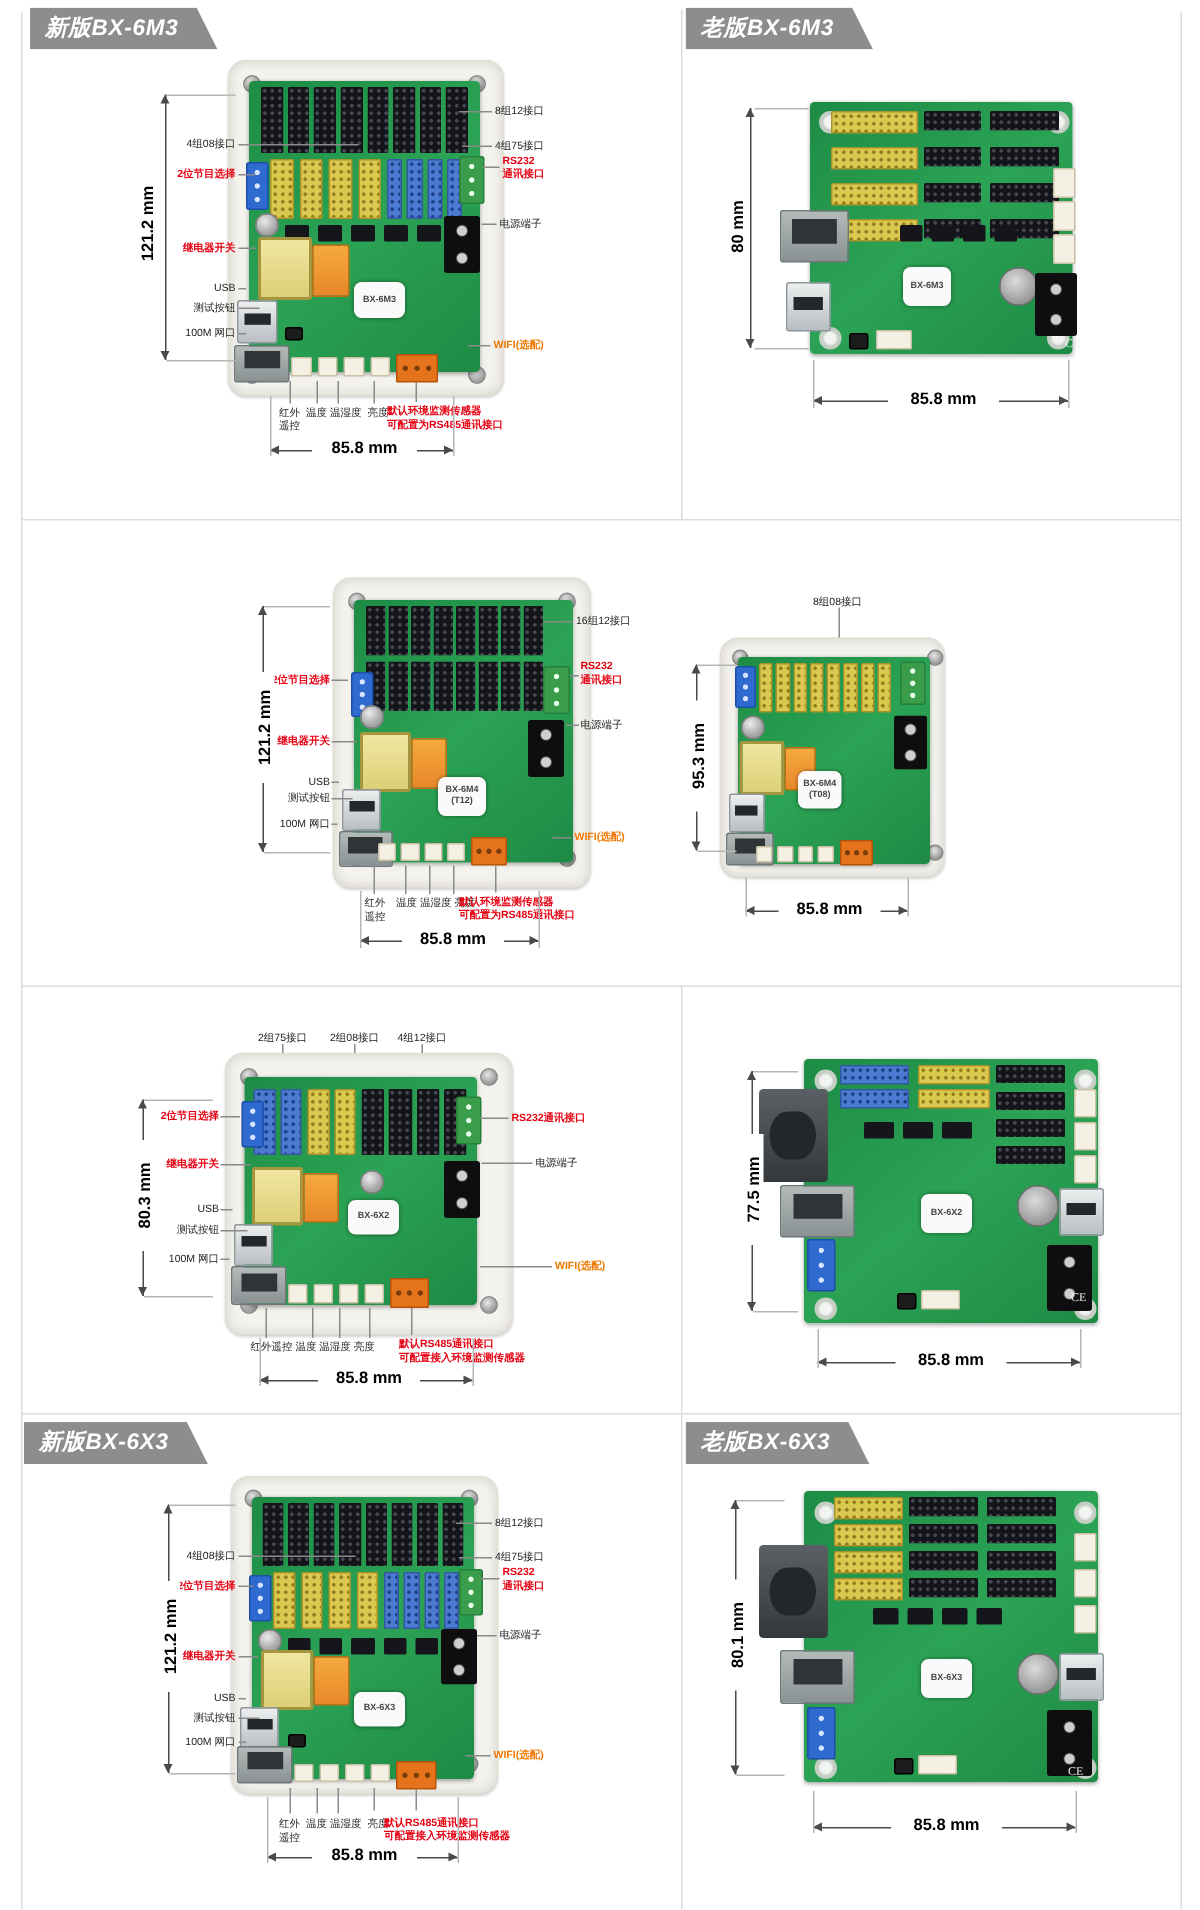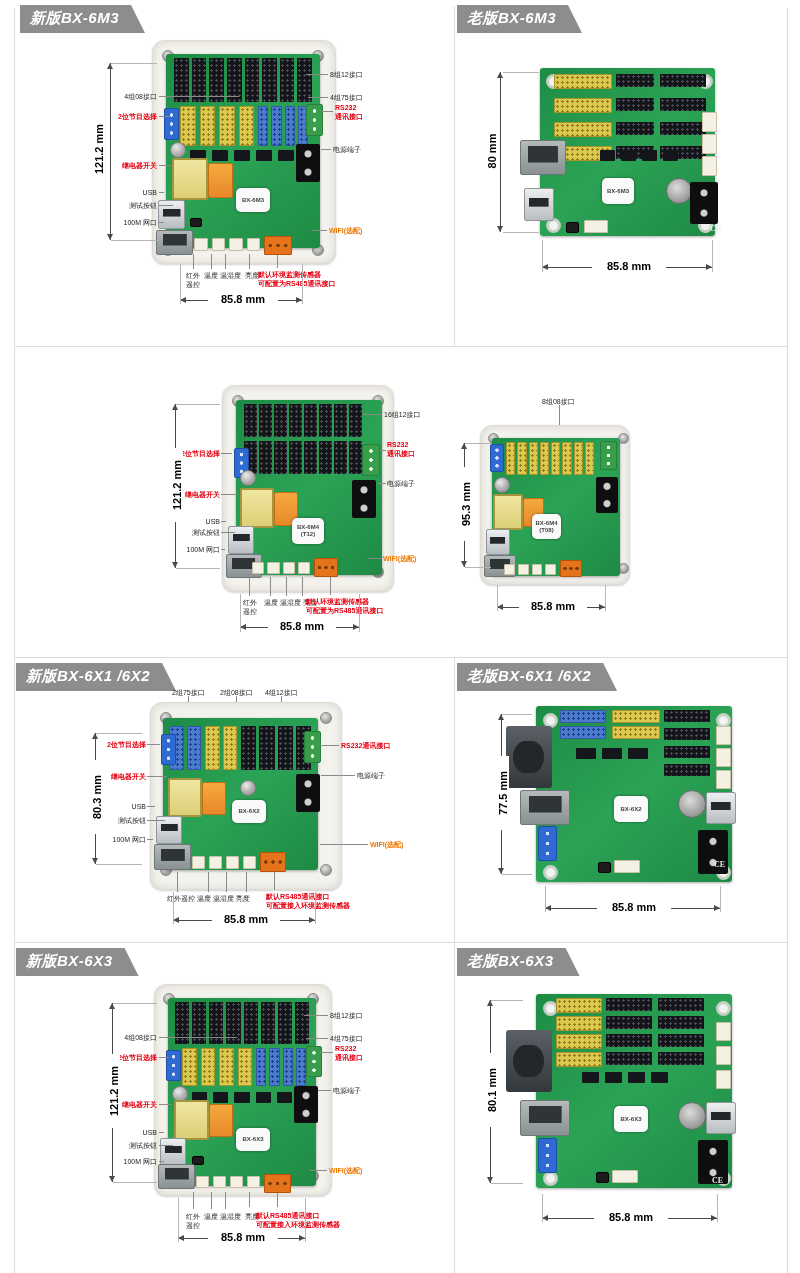--- a/index.html
+++ b/index.html
@@ -62,21 +62,21 @@
   .co{position:absolute;background:#e4731c;border-radius:1px;border:1px solid #b55408;
       background-image:radial-gradient(circle at 20% 50%,#7a3c08 1.5px,transparent 2px),radial-gradient(circle at 50% 50%,#7a3c08 1.5px,transparent 2px),radial-gradient(circle at 80% 50%,#7a3c08 1.5px,transparent 2px);}
   .hole{position:absolute;background:#f2f4f2;border:2px solid #c3cec3;border-radius:50%;box-shadow:inset 0 0 2px #7f8a7f;}
   .scw{position:absolute;border-radius:50%;background:radial-gradient(circle at 40% 35%,#e6e6e6,#9a9a9a 70%,#787878);border:1px solid #8a8a8a;}
   .icr{position:absolute;display:flex;}
   .icr i{flex:1;background:#15151c;border-radius:1px;display:block;}
   .cap{position:absolute;border-radius:50%;background:radial-gradient(circle at 38% 32%,#ececec,#a8a8a8 60%,#8a8a8a);border:1px solid #808080;}
   .bat{position:absolute;border-radius:50%;background:radial-gradient(circle at 42% 36%,#dcdcdc,#9d9d9d 65%,#7f7f7f);border:1px solid #6e6e6e;}
   .db9{position:absolute;background:linear-gradient(#5a6065,#33383c);border-radius:3px;}
   .db9 b{position:absolute;left:16%;top:24%;width:66%;height:52%;background:#23272a;border-radius:40%/50%;}
-  .ce{position:absolute;font-size:8px;font-weight:bold;color:#e9e9e9;font-family:"Liberation Serif",serif;padding-left:20px;}
+  .ce{position:absolute;font-size:8px;font-weight:normal;color:#e9e9e9;font-family:"Liberation Serif",serif;padding-left:20px;}
   .btn{position:absolute;background:#1c1c1c;border-radius:2px;border:1px solid #000;}
 </style>
 </head>
 <body>
 
 <div class="cv">
 
   <div class="vl" style="left:14px;top:8px;width:1px;height:1265px"></div>
   <div class="vl" style="left:787px;top:8px;width:1px;height:1265px"></div>
   <div class="vl" style="left:454px;top:6px;width:1px;height:340px"></div>
@@ -368,21 +368,20 @@
   <div class="tick" style="left:465px;top:443px;width:26px;height:1px"></div>
   <div class="tick" style="left:465px;top:567px;width:26px;height:1px"></div>
   <div class="dt dtv" style="left:429px;top:498px;width:70px">95.3 mm</div>
   <div class="dl" style="left:497px;top:607px;width:108px;height:1px"></div>
   <div class="ar lf" style="left:497px;top:604px"></div>
   <div class="ar rt" style="left:599px;top:604px"></div>
   <div class="tick" style="left:497px;top:585px;width:1px;height:26px"></div>
   <div class="tick" style="left:605px;top:585px;width:1px;height:26px"></div>
   <div class="dt" style="left:519px;top:600px;width:64px">85.8 mm</div>
 
-  <div class="hd" style="left:16px;top:663px">新版BX-6X1 /6X2</div>
   <div class="lbl" style="left:172px;top:688px;width:40px">2组75接口</div>
   <div class="lbl" style="left:220px;top:688px;width:40px">2组08接口</div>
   <div class="lbl" style="left:265px;top:688px;width:40px">4组12接口</div>
   <div class="ln" style="left:188px;top:696px;width:1px;height:26px"></div>
   <div class="ln" style="left:236px;top:696px;width:1px;height:26px"></div>
   <div class="ln" style="left:281px;top:696px;width:1px;height:26px"></div>
 
   <div class="tray" style="left:150px;top:702px;width:190px;height:186px"></div>
   <div class="scw" style="left:160px;top:712px;width:10px;height:10px"></div>
   <div class="scw" style="left:320px;top:712px;width:10px;height:10px"></div>
@@ -451,21 +450,20 @@
   <div class="tick" style="left:96px;top:733px;width:46px;height:1px"></div>
   <div class="tick" style="left:96px;top:864px;width:46px;height:1px"></div>
   <div class="dt dtv" style="left:60px;top:791px;width:70px">80.3 mm</div>
   <div class="dl" style="left:173px;top:920px;width:142px;height:1px"></div>
   <div class="ar lf" style="left:173px;top:917px"></div>
   <div class="ar rt" style="left:309px;top:917px"></div>
   <div class="tick" style="left:173px;top:892px;width:1px;height:32px"></div>
   <div class="tick" style="left:315px;top:892px;width:1px;height:32px"></div>
   <div class="dt" style="left:212px;top:913px;width:64px">85.8 mm</div>
 
-  <div class="hd" style="left:457px;top:663px">老版BX-6X1 /6X2</div>
   <div class="pcb" style="left:536px;top:706px;width:196px;height:176px"></div>
   <div class="hole" style="left:543px;top:713px;width:11px;height:11px"></div>
   <div class="hole" style="left:716px;top:713px;width:11px;height:11px"></div>
   <div class="hole" style="left:543px;top:865px;width:11px;height:11px"></div>
   <div class="hole" style="left:716px;top:865px;width:11px;height:11px"></div>
   <div class="db9" style="left:506px;top:726px;width:46px;height:62px">
       <b></b>
     </div>
   <div class="bls" style="left:560px;top:710px;width:44px;height:11px"></div>
   <div class="bls" style="left:560px;top:726px;width:44px;height:11px"></div>

